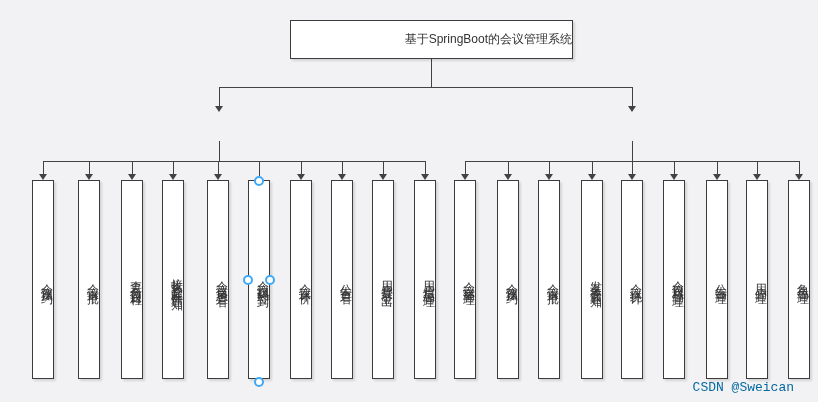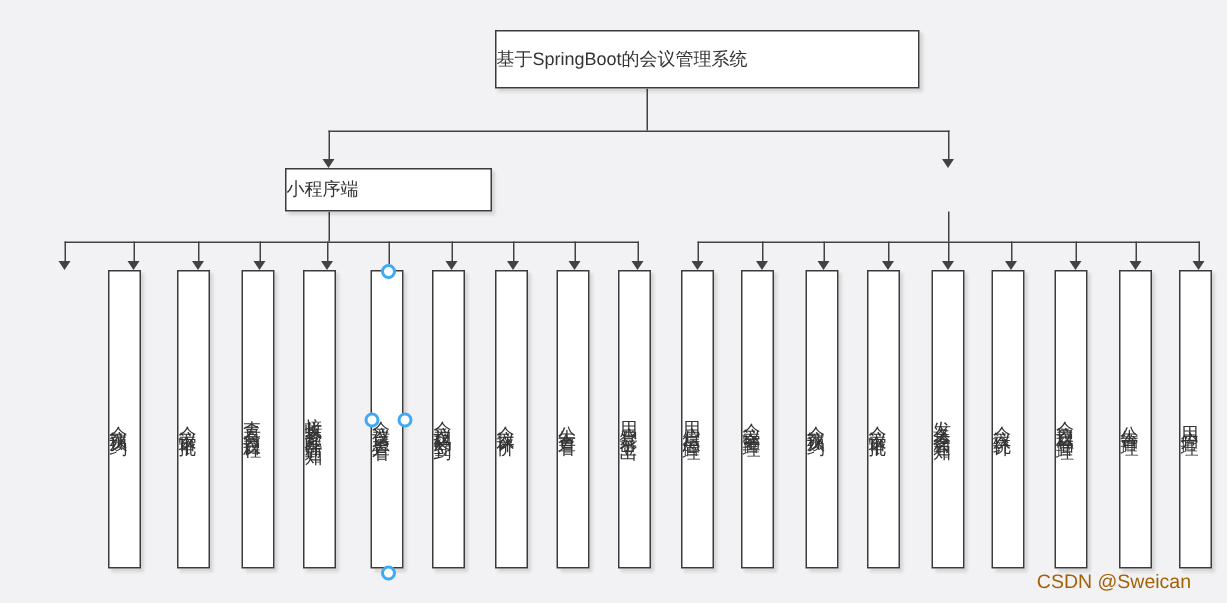--- a/index.html
+++ b/index.html
@@ -9,22 +9,22 @@
     background:#f2f2f4;
     font-family:"Liberation Sans","DejaVu Sans",sans-serif;
     overflow:hidden;
   }
   .box{
     position:absolute;
     background:#ffffff;
     border:1px solid #3b3b3b;
     box-shadow:2px 2px 2px rgba(0,0,0,0.12);
     box-sizing:border-box;
-    display:flex;align-items:center;justify-content:flex-start;
-    color:#333333;font-size:12px;margin-left:40px;
+    display:flex;align-items:center;justify-content:flex-end;
+    color:#333333;font-size:12px;
   }
   .root-box{left:290px;top:20px;width:283px;height:39px;}
   .branch-box{top:112px;height:29px;}
   .branch-left{left:150px;width:138px;}
   .branch-right{left:563px;width:147px;}
   .leaf{top:180px;width:22px;height:199px;}
   .leaf .vtext{
     writing-mode:vertical-rl;
     text-orientation:upright;
     letter-spacing:3px;
@@ -38,21 +38,21 @@
     border-left:4px solid transparent;
     border-right:4px solid transparent;
     border-top:6px solid #424242;
   }
   .handle{
     position:absolute;width:10px;height:10px;border-radius:50%;
     background:#ffffff;border:2px solid #3fa9f5;box-sizing:border-box;
   }
   .watermark{
     position:absolute;right:24px;bottom:7px;
-    color:#a16207;font-size:13px;
+    color:#0369a1;font-size:13px;font-family:Liberation Mono, monospace;
   }
 </style>
 </head>
 <body>
 
 <div class="canvas">
 
   <div class="vline" style="left:431px;top:59px;height:28px;"></div>
   <div class="hline" style="left:219px;top:87px;width:414px;"></div>
   <div class="vline" style="left:219px;top:87px;height:19px;"></div>
@@ -103,23 +103,20 @@
   <div class="arrow" style="left:713px;top:174px;"></div>
   <div class="vline" style="left:757px;top:161px;height:13px;"></div>
   <div class="arrow" style="left:753px;top:174px;"></div>
   <div class="vline" style="left:799px;top:161px;height:13px;"></div>
   <div class="arrow" style="left:795px;top:174px;"></div>
 
   <div class="box root-box">
     <span>基于SpringBoot的会议管理系统</span>
   </div>
 
-  <div class="box branch-box branch-left">
-    <span>小程序端</span>
-  </div>
 
 
   <div class="box leaf" style="left:32px;">
     <span class="vtext">会议预约</span>
   </div>
   <div class="box leaf" style="left:78px;">
     <span class="vtext">会议审批</span>
   </div>
   <div class="box leaf" style="left:121px;">
     <span class="vtext">查看会议日程</span>

